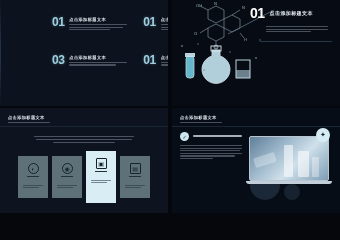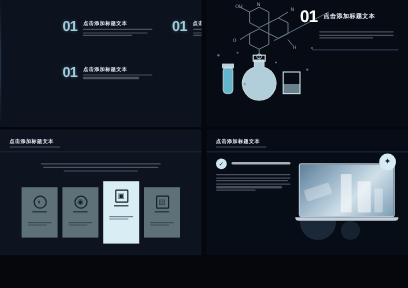--- a/index.html
+++ b/index.html
@@ -182,20 +182,30 @@
         <div class="txt">
           <div class="cnhead sm">点击添加标题文本</div>
           <div class="body">
             <div class="blur-line" style="width:100%"></div>
             <div class="blur-line" style="width:92%"></div>
             <div class="blur-line" style="width:70%"></div>
           </div>
         </div>
       </div>
 
+      <div class="item">
+        <div class="num">03</div>
+        <div class="txt">
+          <div class="cnhead sm">点击添加标题文本</div>
+          <div class="body">
+            <div class="blur-line" style="width:100%"></div>
+            <div class="blur-line" style="width:80%"></div>
+          </div>
+        </div>
+      </div>
 
       <div class="item">
         <div class="num">01</div>
         <div class="txt">
           <div class="cnhead sm">点击添加标题文本</div>
           <div class="body">
             <div class="blur-line" style="width:100%"></div>
             <div class="blur-line" style="width:80%"></div>
           </div>
         </div>

